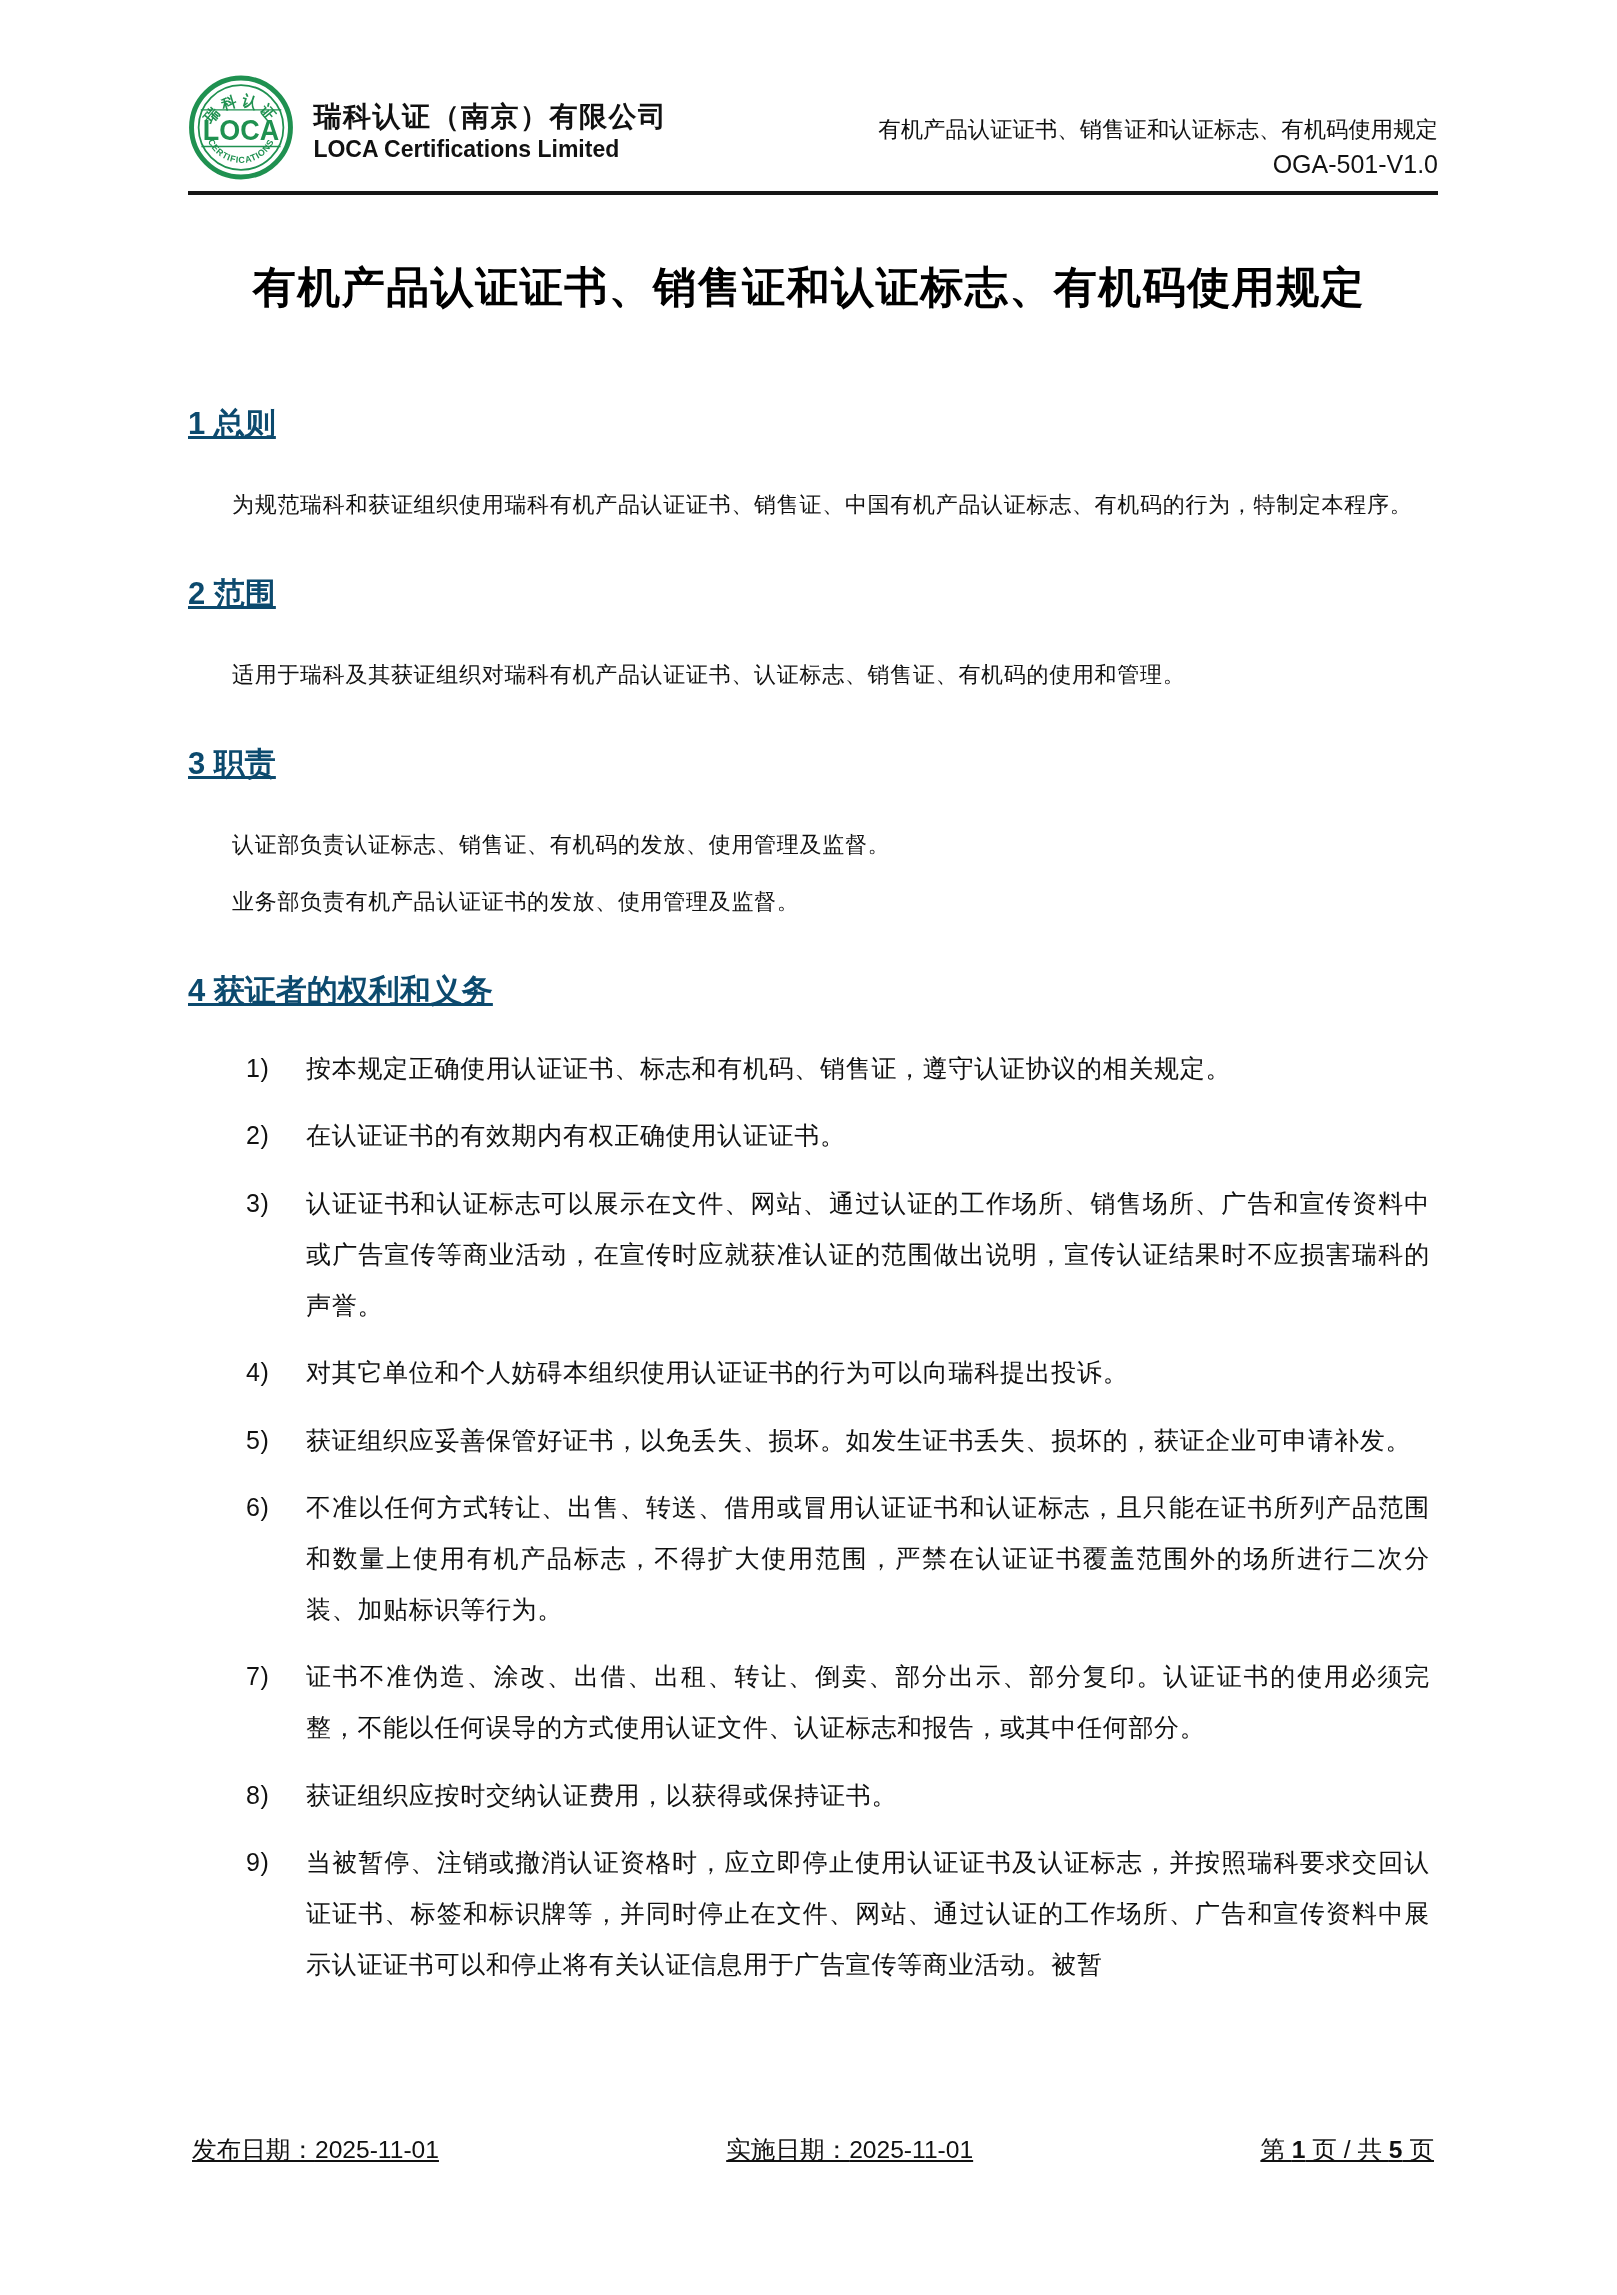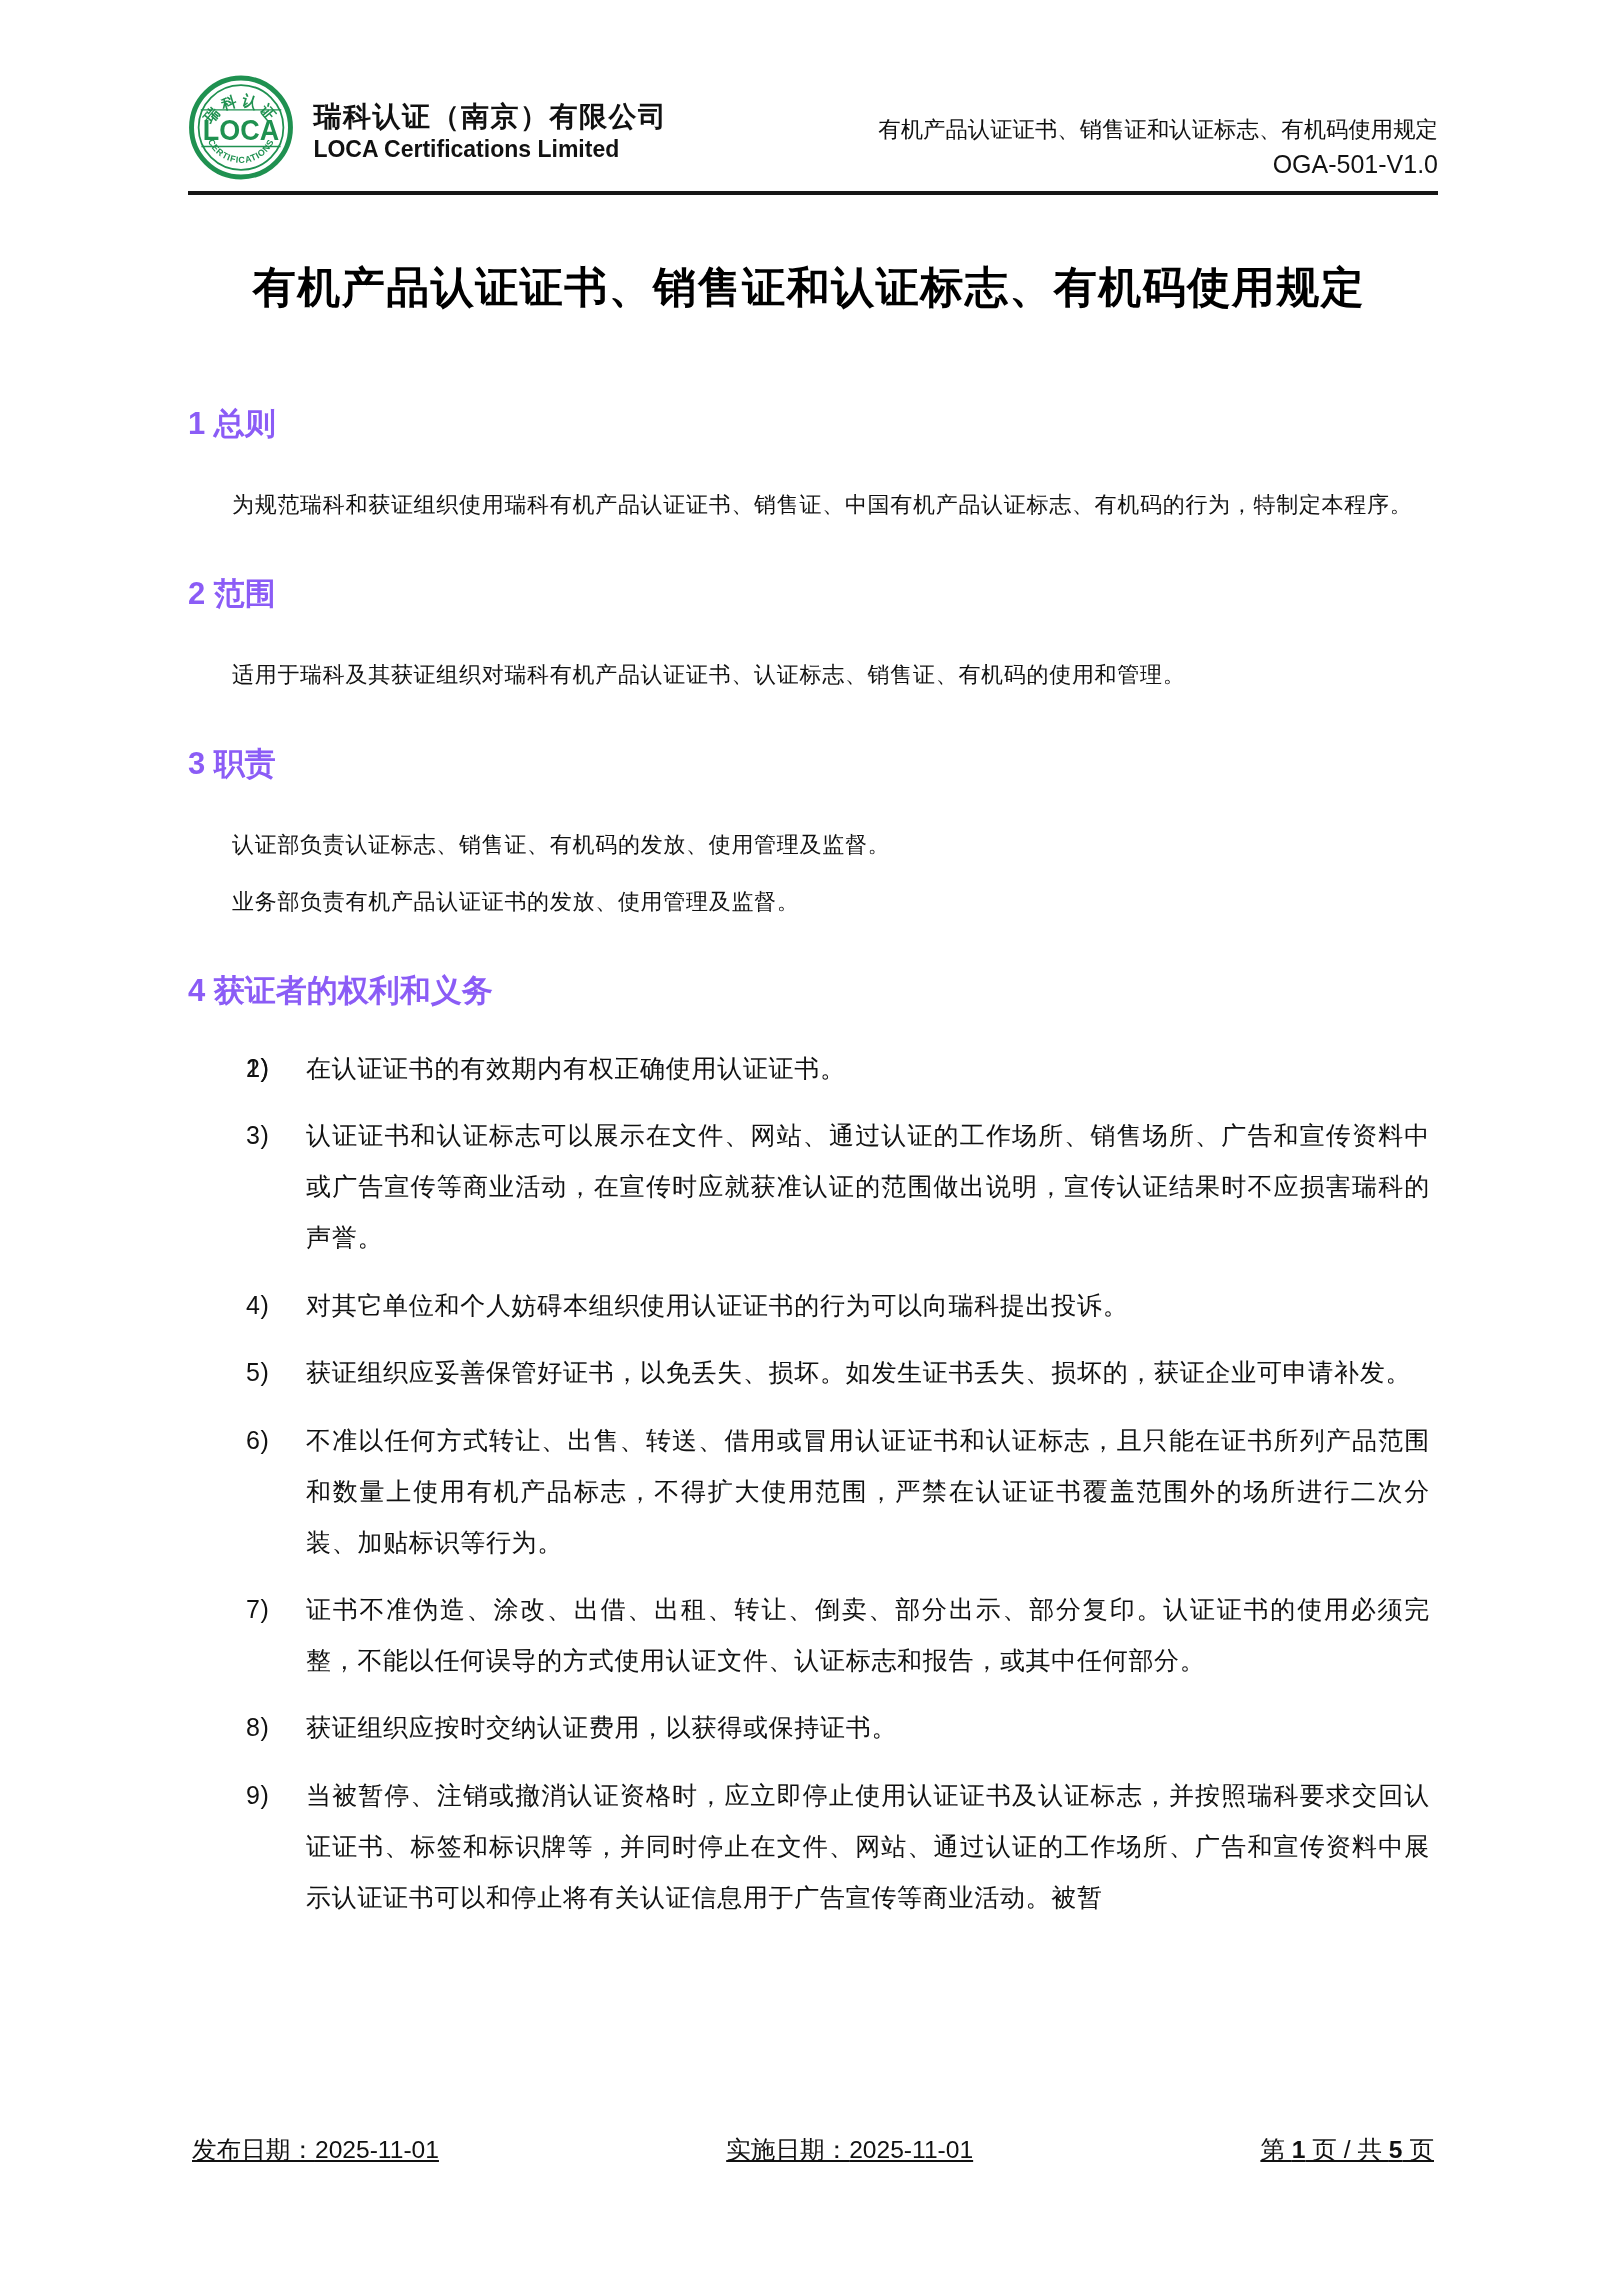--- a/index.html
+++ b/index.html
@@ -17,21 +17,21 @@
   .company{margin-left:19.4px;margin-top:30px;line-height:1.15;white-space:nowrap;}
   .company-zh{font-size:28px;font-weight:bold;letter-spacing:1.5px;font-family:Liberation Serif, serif;}
   .company-en{font-size:23px;font-weight:bold;margin-top:3px;}
   .head-right{margin-left:auto;margin-top:43px;text-align:right;line-height:1.45;}
   .head-doc-line{font-size:22.4px;}
   .head-doc-code{font-size:25px;}
   .header-rule{position:absolute;top:191px;left:188px;right:179px;height:3.7px;background:#161616;}
   
   .main{position:absolute;top:196px;left:0;right:0;padding:63px 187px 0 188px;}
   .doc-title{margin:0 0 88px 0;text-align:center;font-size:43px;font-weight:bold;letter-spacing:1.5px;color:#000;}
-  .section-heading{margin:42px 0 34px 0;font-size:31px;font-weight:bold;line-height:37px;color:#8b5cf6;}
+  .section-heading{margin:42px 0 34px 0;font-size:31px;font-weight:bold;line-height:37px;color:#0c4a6e;text-decoration:underline;}
   .para{margin:0;font-size:22px;line-height:57px;text-indent:2em;text-align:justify;letter-spacing:0.7px;}
   .rights-list{list-style:none;margin:0;padding:0;}
   .rights-list li{position:relative;margin:0 0 16.4px 0;padding-left:118px;font-size:25px;line-height:51px;text-align:justify;letter-spacing:0.7px;}
   .li-num{position:absolute;left:58px;top:0;}
   
   .footer{position:absolute;top:2133px;left:192px;right:183px;display:flex;justify-content:space-between;font-size:24.6px;line-height:33px;text-decoration:underline;}
   .footer .pg-num{font-weight:bold;}
 </style>
 </head>
 <body>
@@ -79,21 +79,21 @@
           <p class="para">适用于瑞科及其获证组织对瑞科有机产品认证证书、认证标志、销售证、有机码的使用和管理。</p>
         </section>
         <section class="section">
           <h2 class="section-heading">3 职责</h2>
           <p class="para">认证部负责认证标志、销售证、有机码的发放、使用管理及监督。</p>
           <p class="para">业务部负责有机产品认证证书的发放、使用管理及监督。</p>
         </section>
         <section class="section">
           <h2 class="section-heading">4 获证者的权利和义务</h2>
           <ol class="rights-list">
-            <li><span class="li-num">1)</span></li>
+            <li><span class="li-num">1)</span><span class="li-text">按本规定正确使用认证证书、标志和有机码、销售证，遵守认证协议的相关规定。</span></li>
             <li><span class="li-num">2)</span><span class="li-text">在认证证书的有效期内有权正确使用认证证书。</span></li>
             <li><span class="li-num">3)</span><span class="li-text">认证证书和认证标志可以展示在文件、网站、通过认证的工作场所、销售场所、广告和宣传资料中或广告宣传等商业活动，在宣传时应就获准认证的范围做出说明，宣传认证结果时不应损害瑞科的声誉。</span></li>
             <li><span class="li-num">4)</span><span class="li-text">对其它单位和个人妨碍本组织使用认证证书的行为可以向瑞科提出投诉。</span></li>
             <li><span class="li-num">5)</span><span class="li-text">获证组织应妥善保管好证书，以免丢失、损坏。如发生证书丢失、损坏的，获证企业可申请补发。</span></li>
             <li><span class="li-num">6)</span><span class="li-text">不准以任何方式转让、出售、转送、借用或冒用认证证书和认证标志，且只能在证书所列产品范围和数量上使用有机产品标志，不得扩大使用范围，严禁在认证证书覆盖范围外的场所进行二次分装、加贴标识等行为。</span></li>
             <li><span class="li-num">7)</span><span class="li-text">证书不准伪造、涂改、出借、出租、转让、倒卖、部分出示、部分复印。认证证书的使用必须完整，不能以任何误导的方式使用认证文件、认证标志和报告，或其中任何部分。</span></li>
             <li><span class="li-num">8)</span><span class="li-text">获证组织应按时交纳认证费用，以获得或保持证书。</span></li>
             <li><span class="li-num">9)</span><span class="li-text">当被暂停、注销或撤消认证资格时，应立即停止使用认证证书及认证标志，并按照瑞科要求交回认证证书、标签和标识牌等，并同时停止在文件、网站、通过认证的工作场所、广告和宣传资料中展示认证证书可以和停止将有关认证信息用于广告宣传等商业活动。被暂</span></li>
           </ol>
         </section>

